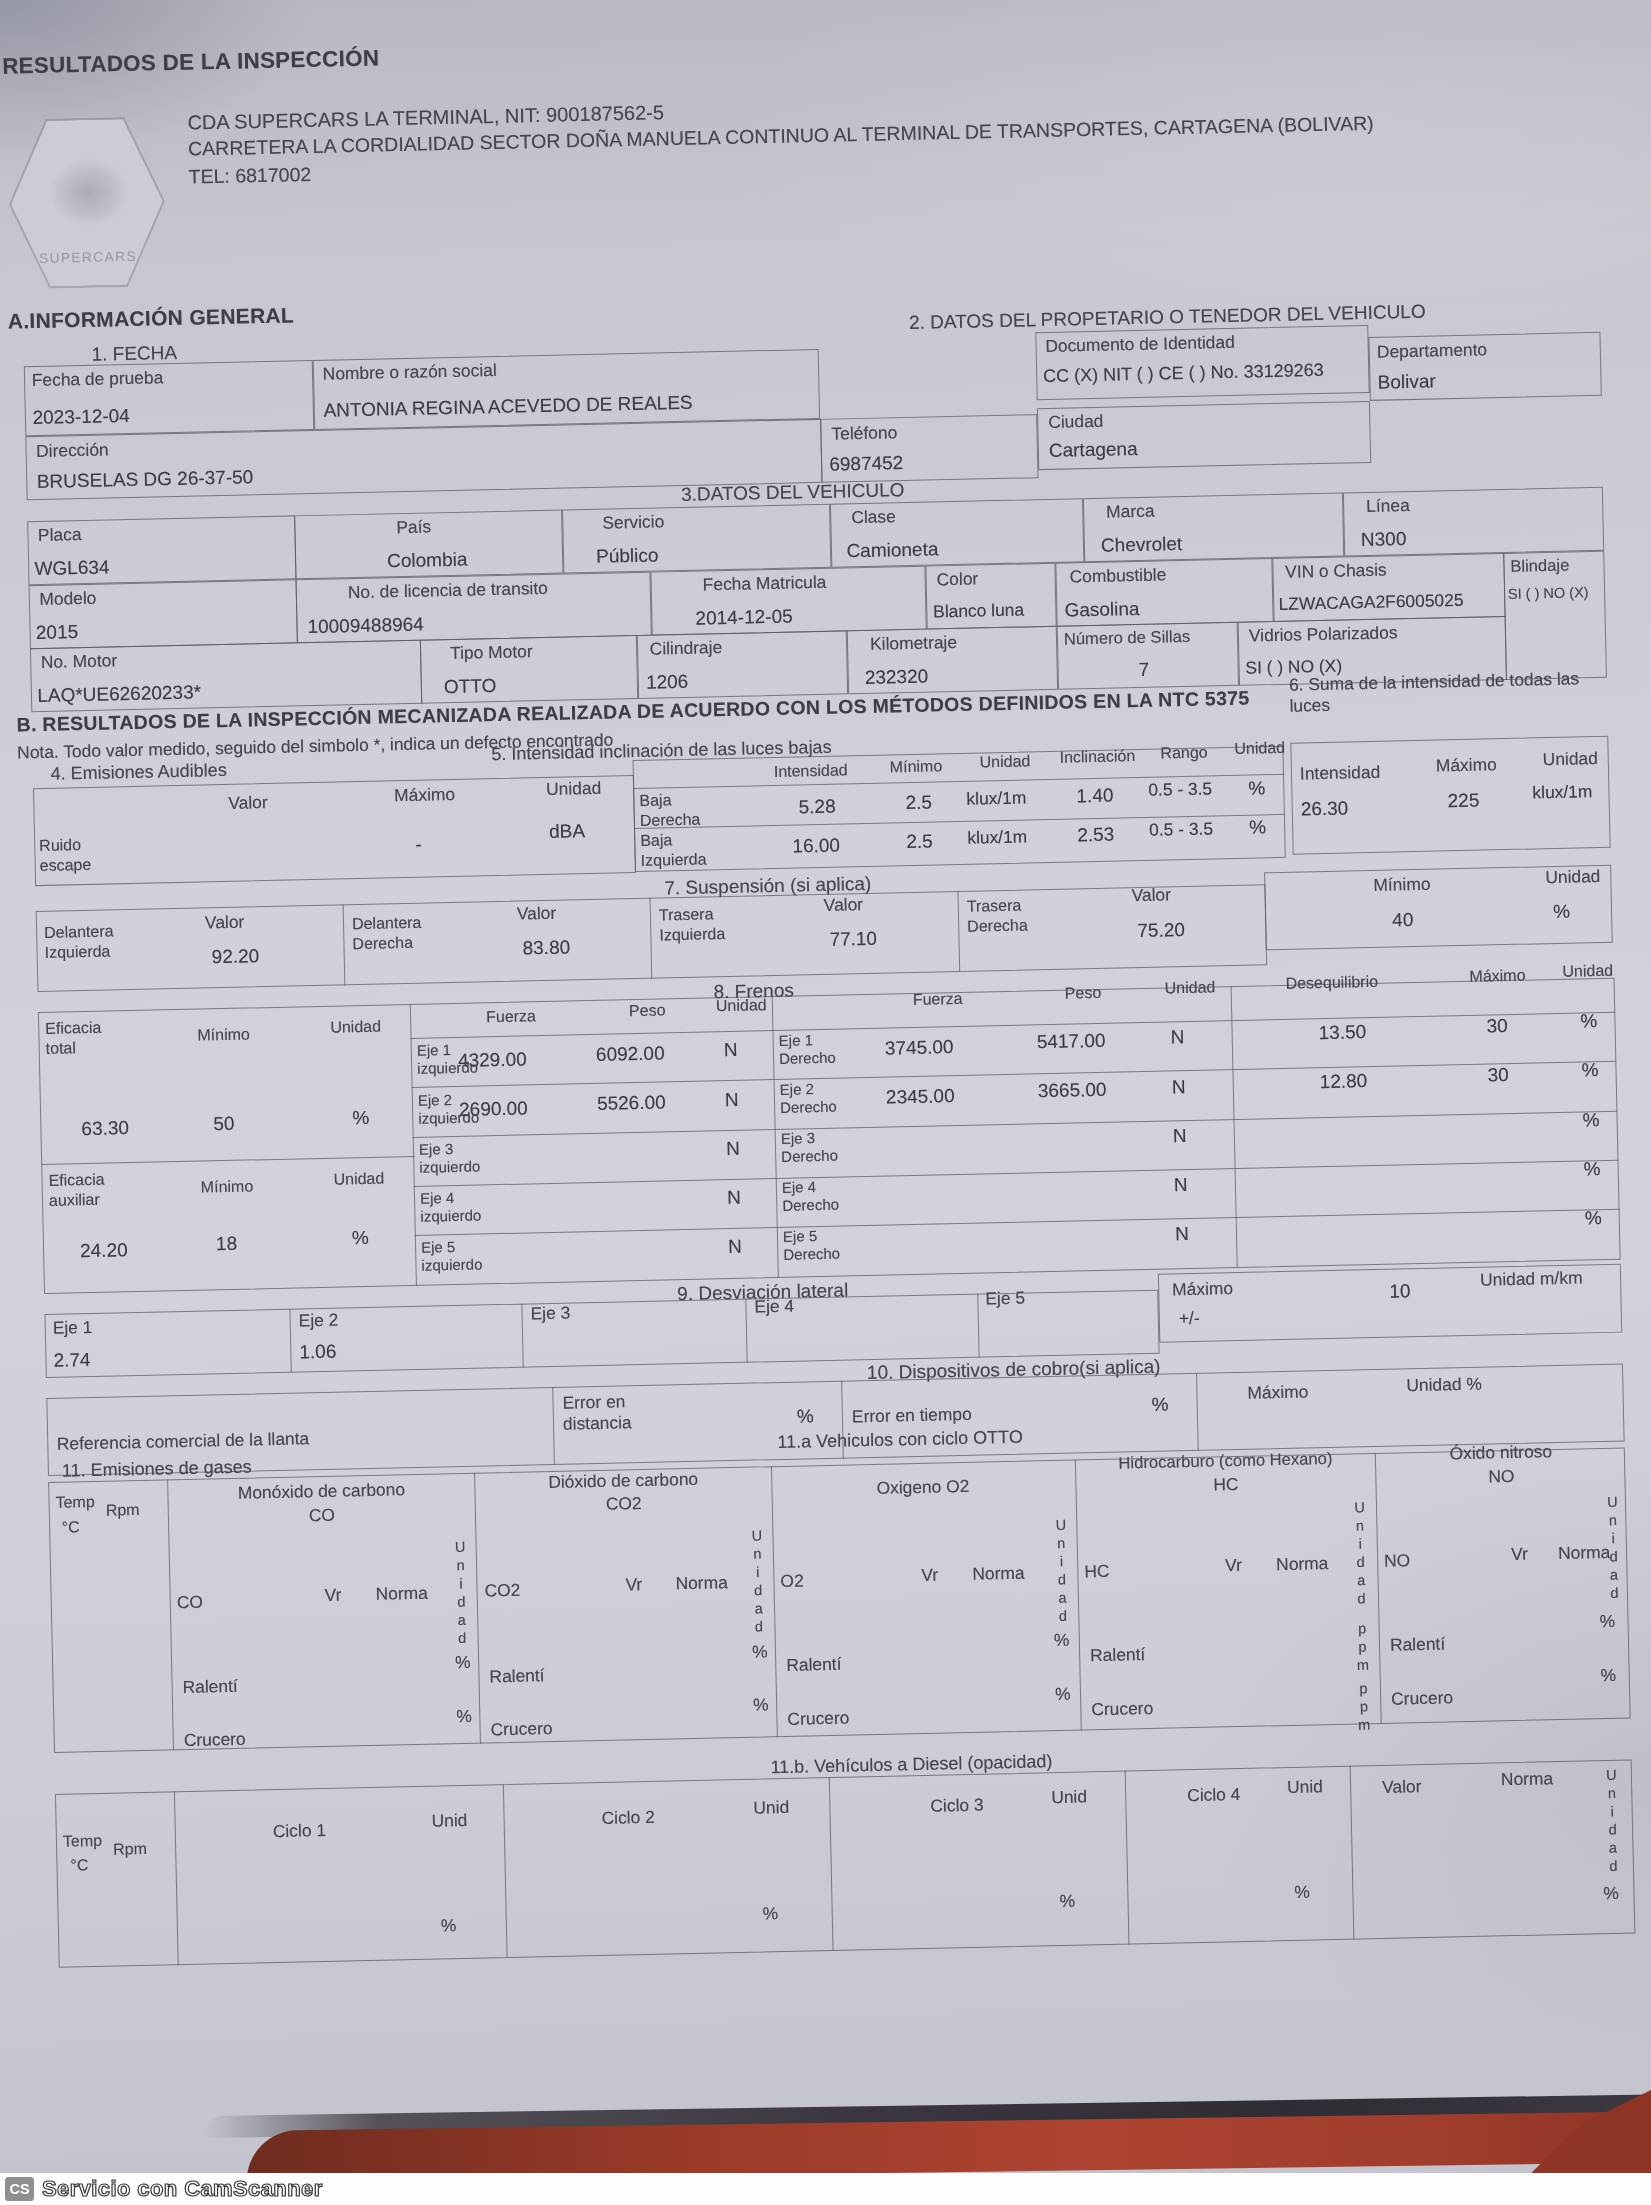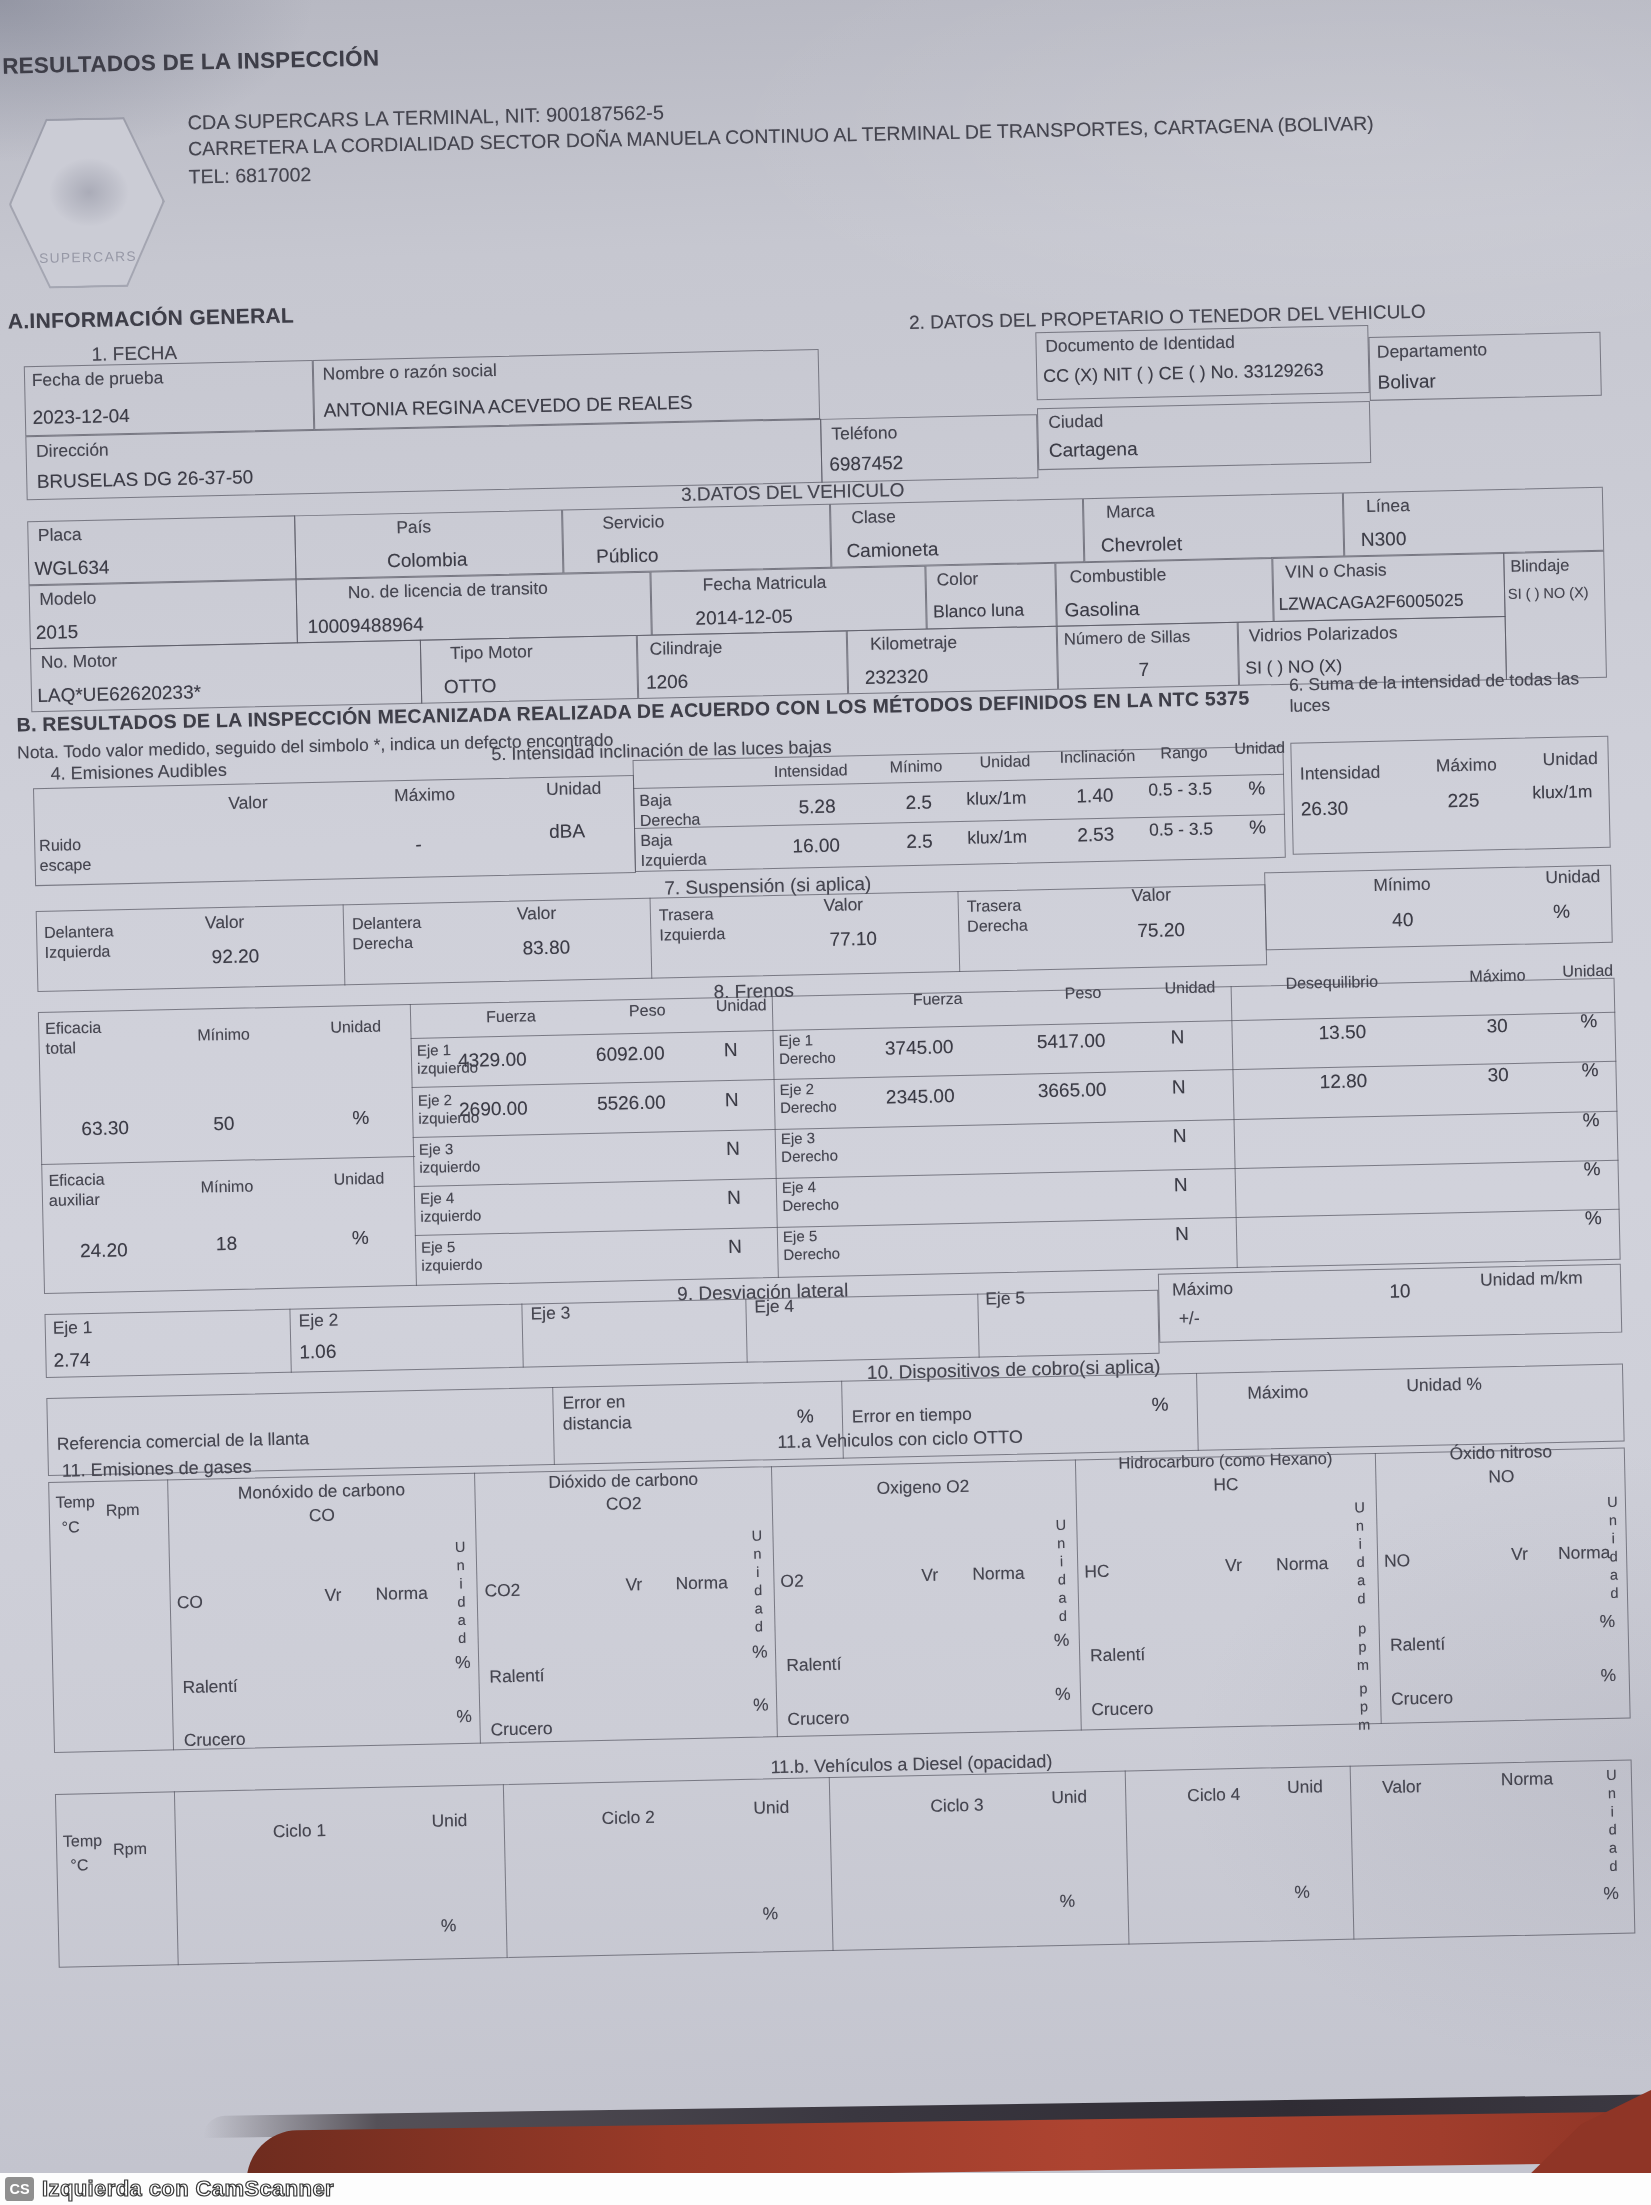--- a/index.html
+++ b/index.html
@@ -469,15 +469,15 @@
 </div>
 
 <div class="edge-dark"></div>
 <div class="red-surface"></div>
 <div class="red-right"></div>
 
 <div class="cam-bar">
   <div class="cs-badge">
     <span>CS</span>
   </div>
-  <div class="cam-text">Izquierda con CamScanner</div>
+  <div class="cam-text">Servicio con CamScanner</div>
 </div>
 
 
 </body></html>

